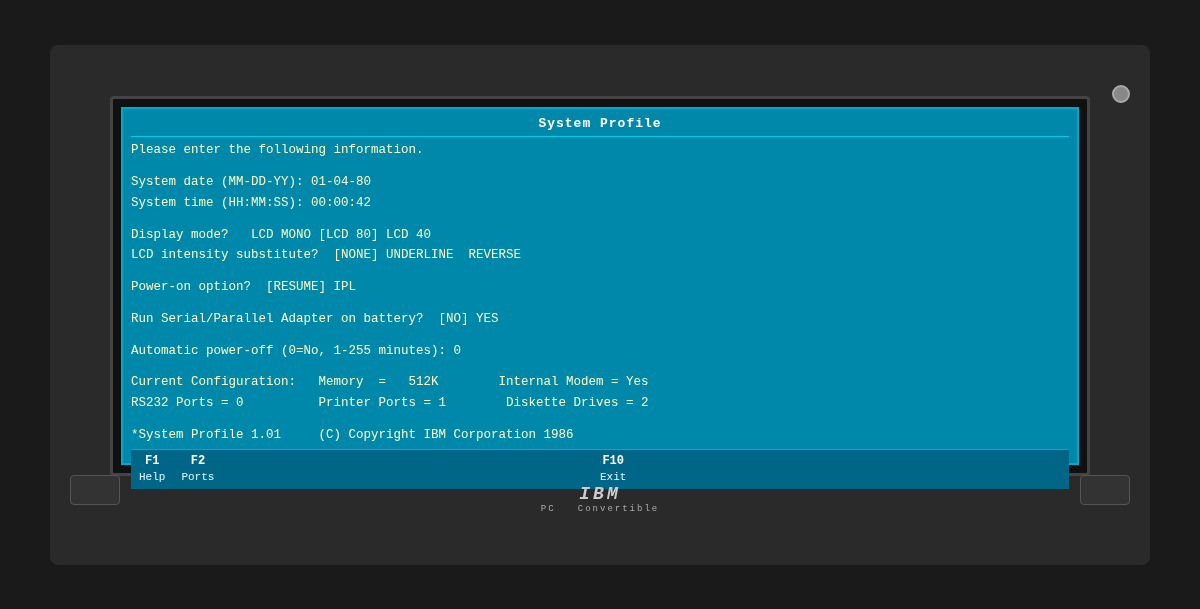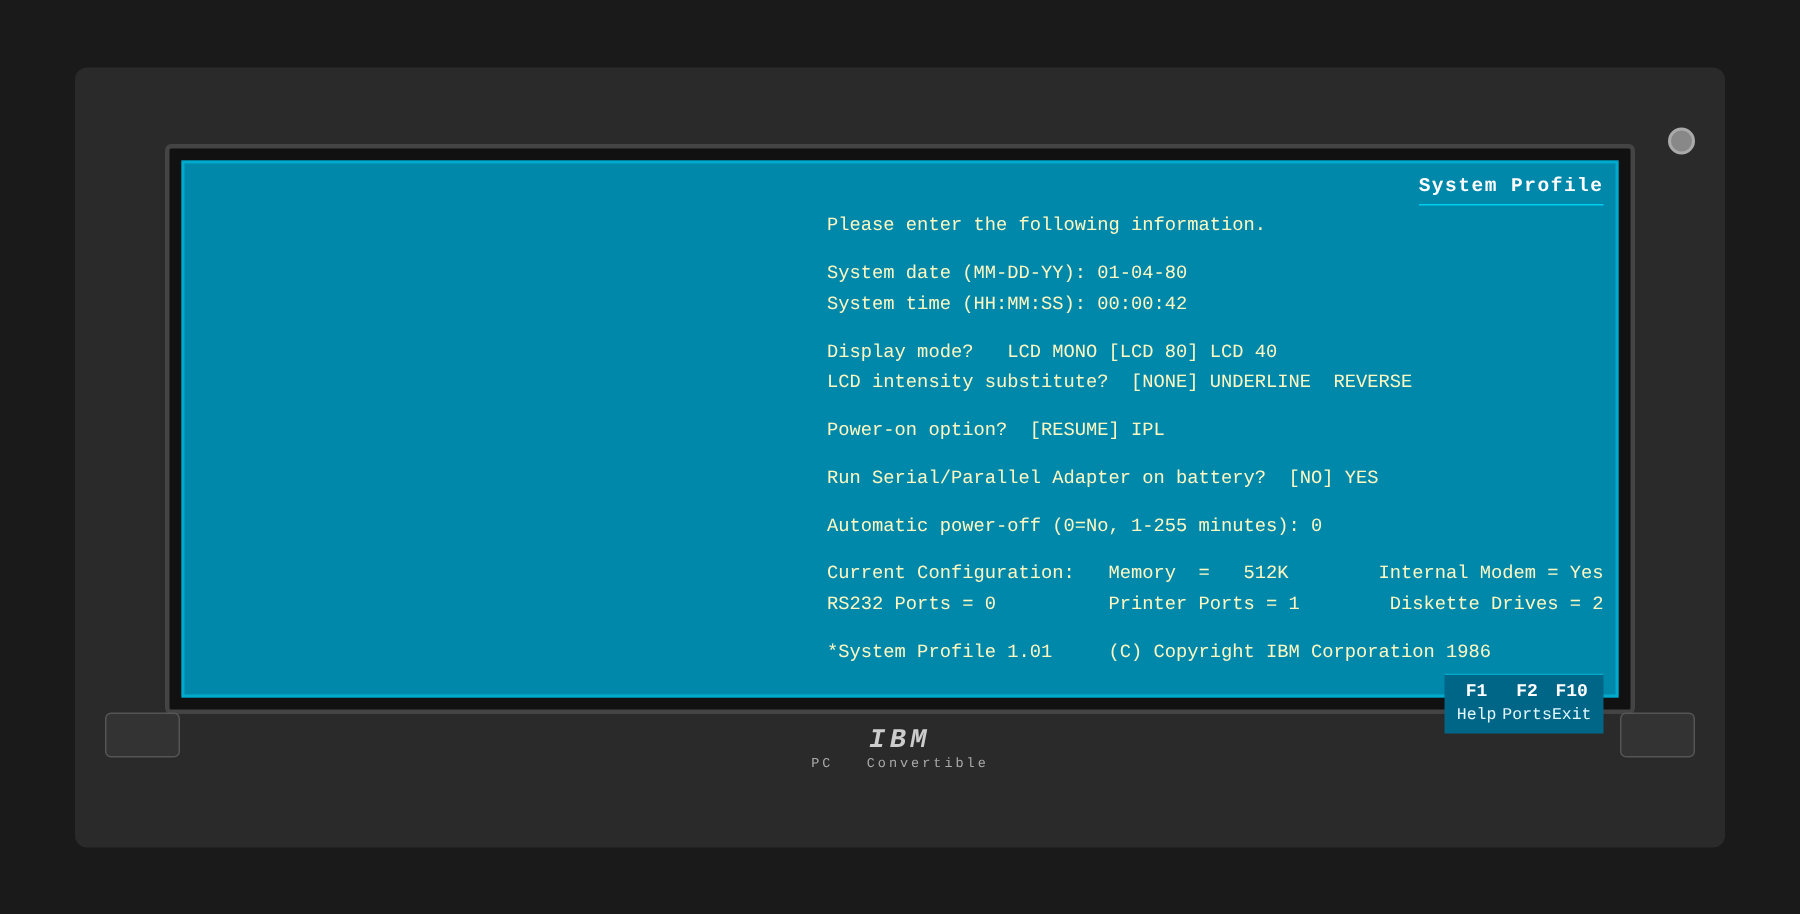--- a/index.html
+++ b/index.html
@@ -40,21 +40,20 @@
       width: 100%;
       height: 100%;
       background: #0088aa;
       color: #ffffff;
       font-size: 13px;
       line-height: 1.45;
       padding: 6px 8px;
       display: flex;
       flex-direction: column;
       border: 2px solid #00aacc;
-      align-items: flex-end;
     }
 
     .title-bar {
       text-align: center;
       font-weight: bold;
       color: #ffffff;
       border-bottom: 1px solid #00ccee;
       padding-bottom: 3px;
       margin-bottom: 5px;
       letter-spacing: 1px;
@@ -85,21 +84,21 @@
       display: flex;
       flex-direction: row;
       align-items: flex-start;
       padding: 3px 8px;
       margin-top: 4px;
       gap: 0;
     }
 
     .fkey-group {
       display: flex;
-      gap: 4px;
+      gap: 16px;
       flex: 1;
     }
 
     .fkey-group-right {
       margin-left: auto;
     }
 
     .fkey-item {
       display: flex;
       flex-direction: column;

